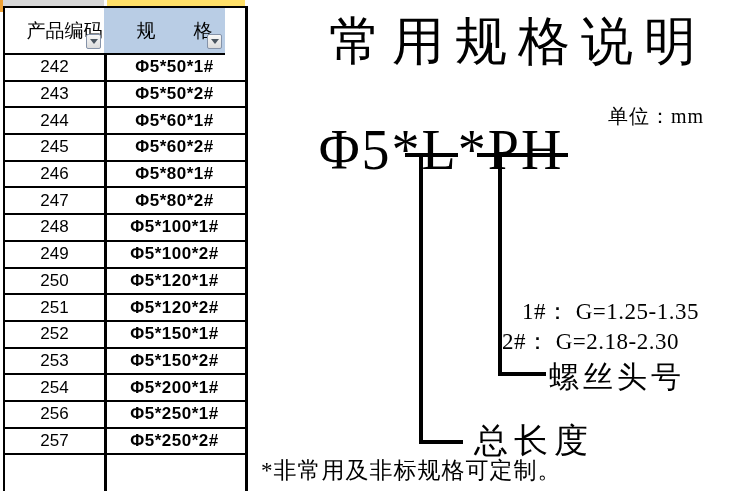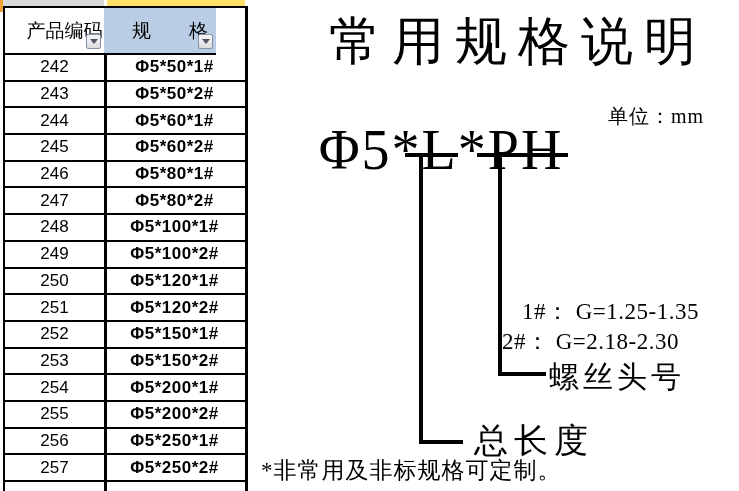--- a/index.html
+++ b/index.html
@@ -15,21 +15,21 @@
   .vline { position:absolute; top:6px; bottom:0; background:#000; }
   .v-left  { left:3px;   width:2px; }
   .v-mid   { left:104px; width:3px; }
   .v-right { left:245px; width:3px; }
   .h-top { position:absolute; left:3px; top:6px; width:245px; height:2px; background:#000; }
 
   .header-row { position:absolute; left:5px; top:8px; width:240px; height:47px; display:flex; }
   .hcell { position:relative; display:flex; align-items:center; justify-content:center;
            border-bottom:2px solid #000; font-size:19px; color:#000;padding-left:20px; }
   .hcell.c1 { width:99px;  background:#fff; }
-  .hcell.c2 { width:112px; white-space:pre; }
+  .hcell.c2 { width:121px; white-space:pre; }
   .hlabel { white-space:pre; }
 
   .filter-btn { position:absolute; right:3px; bottom:4px; width:15px; height:15px;
                 border:1px solid #8593a9; border-radius:2px;
                 background:linear-gradient(#f8f8f8,#dcdcdc);
                 display:flex; align-items:center; justify-content:center; padding:0; cursor:pointer; }
   .tri { width:0; height:0; border-left:4px solid transparent; border-right:4px solid transparent;
          border-top:5px solid #4a5560; }
 
   .rows { position:absolute; left:5px; top:55px; width:240px; }
@@ -148,24 +148,20 @@
   <div class="row">
     <div class="cell code">253</div>
     <div class="cell spec">Φ5*150*2#</div>
   </div>
 
   <div class="row">
     <div class="cell code">254</div>
     <div class="cell spec">Φ5*200*1#</div>
   </div>
 
-  <div class="row">
-    <div class="cell code">255</div>
-    <div class="cell spec">Φ5*200*2#</div>
-  </div>
 
   <div class="row">
     <div class="cell code">256</div>
     <div class="cell spec">Φ5*250*1#</div>
   </div>
 
   <div class="row">
     <div class="cell code">257</div>
     <div class="cell spec">Φ5*250*2#</div>
   </div>

